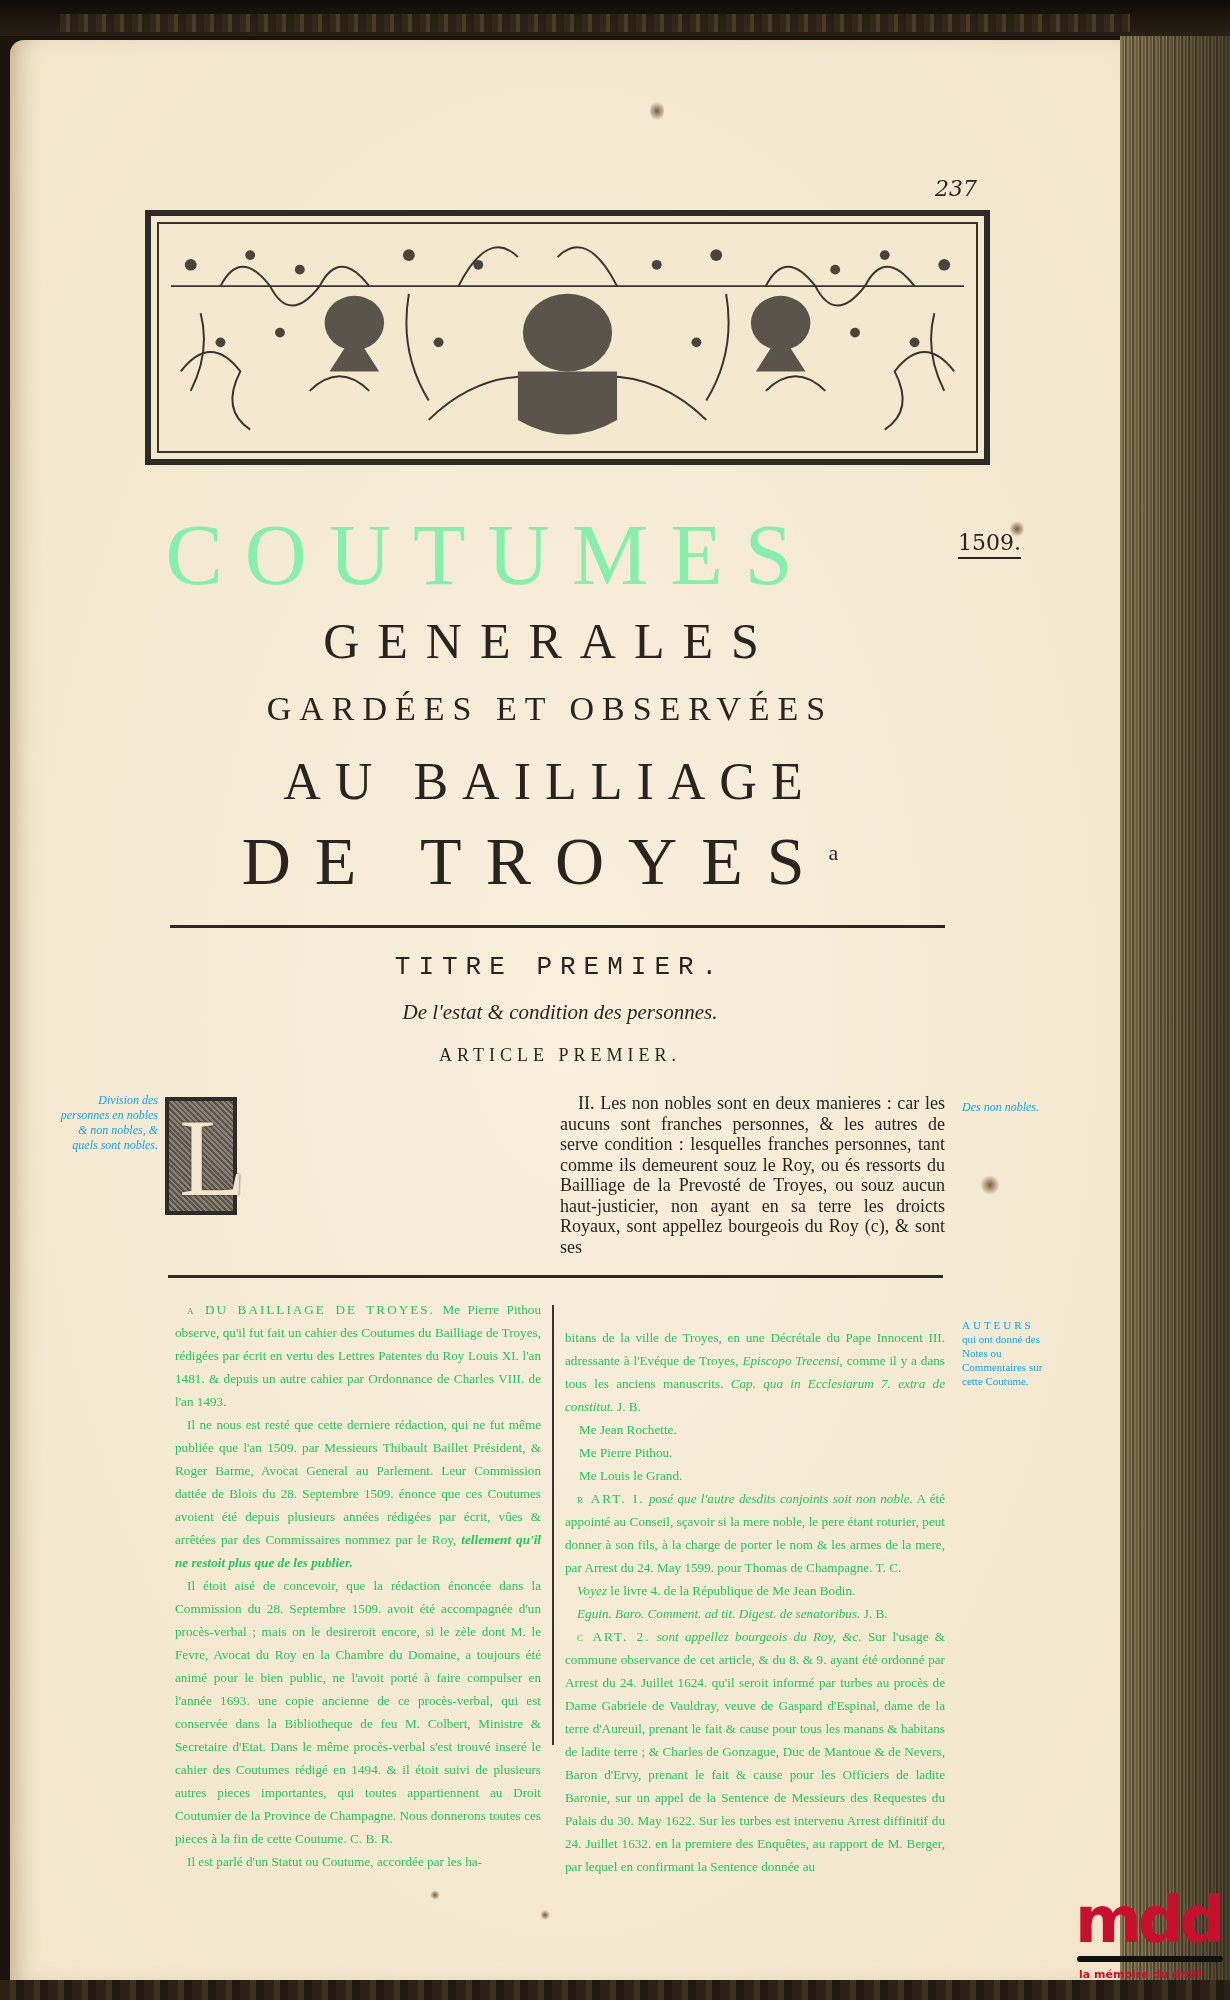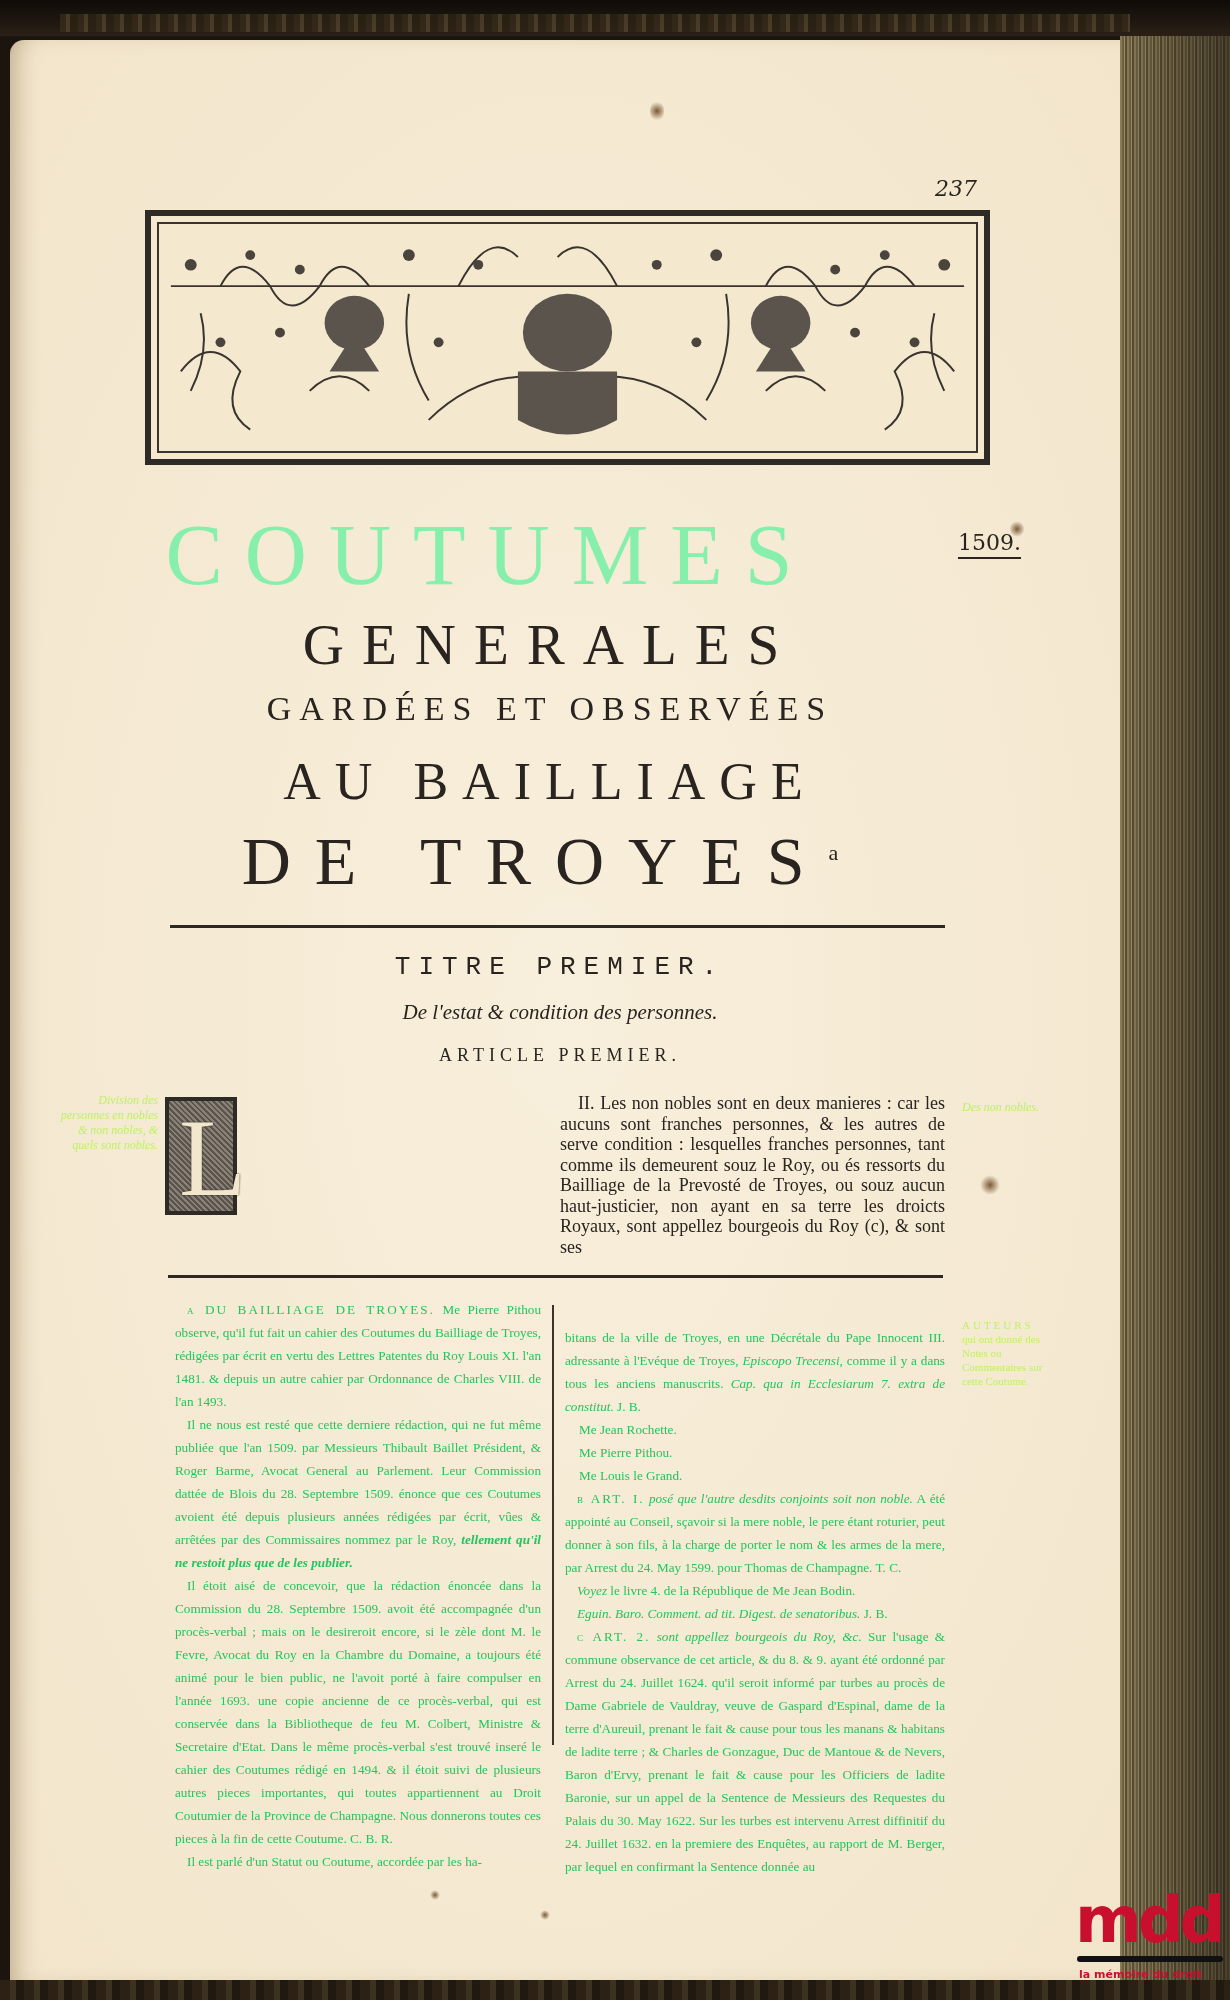--- a/index.html
+++ b/index.html
@@ -13,30 +13,30 @@
   .edges{position:absolute;left:1120px;top:36px;width:110px;height:1944px;
         background:repeating-linear-gradient(90deg,#8a7a55 0 2px,#6e6244 2px 4px,#9b8a60 4px 5px,#5a5038 5px 7px);}
   .edges .shade{position:absolute;inset:0;background:linear-gradient(90deg,rgba(0,0,0,0) 0%,rgba(20,15,10,.55) 100%);}
   .pgno{position:absolute;left:935px;top:176px;font-size:22px;font-style:italic;color:#2b241d;}
   .ornament{position:absolute;left:145px;top:210px;width:845px;height:255px;border:6px solid #2e2a26;box-sizing:border-box;background:#f4e8cf;}
   .ornament .inner{position:absolute;inset:6px;border:2px solid #3a342e;}
   .ornament svg{position:absolute;inset:10px;width:calc(100% - 20px);height:calc(100% - 20px);}
   .c{position:absolute;left:0;width:1110px;text-align:center;}
   .t1{top:505px;left:120px;width:740px;font-size:86px;letter-spacing:22px;color:#86efac;font-family:"Liberation Serif",serif;}
   .yr{position:absolute;left:958px;top:530px;font-size:22px;color:#2a2420;border-bottom:2px solid #2a2420;padding-bottom:2px;}
-  .t2{top:612px;left:150px;width:800px;font-size:57px;letter-spacing:18px;font-family:"Liberation Serif",serif;}
+  .t2{top:612px;left:150px;width:800px;font-size:50px;letter-spacing:18px;font-family:"Liberation Serif",serif;}
   .t3{top:690px;left:150px;width:800px;font-size:34px;letter-spacing:8px;font-family:"Liberation Serif",serif;}
   .t4{top:752px;left:150px;width:800px;font-size:52px;letter-spacing:14px;font-family:"Liberation Serif",serif;}
   .t5{top:822px;left:140px;width:800px;font-size:68px;letter-spacing:24px;font-family:"Liberation Serif",serif;}
   .t5 sup{font-size:22px;letter-spacing:0;}
   .rule{position:absolute;height:3px;background:#2e2822;}
   .titre{top:952px;left:160px;width:800px;font-size:26px;letter-spacing:8px;font-family:Liberation Mono, monospace;}
   .sub{top:1000px;left:160px;width:800px;font-size:21px;font-style:italic;font-family:"Liberation Serif",serif;}
   .art{top:1045px;left:160px;width:800px;font-size:18px;letter-spacing:5px;font-family:"Liberation Serif",serif;}
-  .margin{position:absolute;font-size:12px;font-style:italic;line-height:15px;color:#bef264;font-family:"Liberation Serif",serif;}
+  .margin{position:absolute;font-size:12px;font-style:italic;line-height:15px;color:#0ea5e9;font-family:"Liberation Serif",serif;}
   .body{position:absolute;font-size:18px;line-height:20.5px;text-align:justify;font-family:"Liberation Serif",serif;color:#2a2420;}
   .dropcap{float:left;width:72px;height:118px;margin:4px 10px 0 0;border:4px solid #2e2a26;box-sizing:border-box;background:repeating-linear-gradient(45deg,#5a544c 0 2px,#8a8276 2px 4px);position:relative;}
   .dropcap span{position:absolute;left:10px;top:-2px;font-size:110px;line-height:118px;color:#f2e6cc;font-family:"Liberation Serif",serif;text-shadow:0 0 2px #222;}
   .notes{position:absolute;font-size:13.2px;line-height:23px;text-align:justify;font-family:Liberation Serif, serif;color:#22c55e;}
   .notes p{margin:0;text-indent:12px;}
   .notes p.n{text-indent:0;}
   .notes p.ind{text-indent:14px;}
   .sc{font-variant:small-caps;letter-spacing:2px;}
   .it{font-style:italic;}
   .vdiv{position:absolute;left:552px;top:1305px;width:2px;height:440px;background:#3a342c;}

